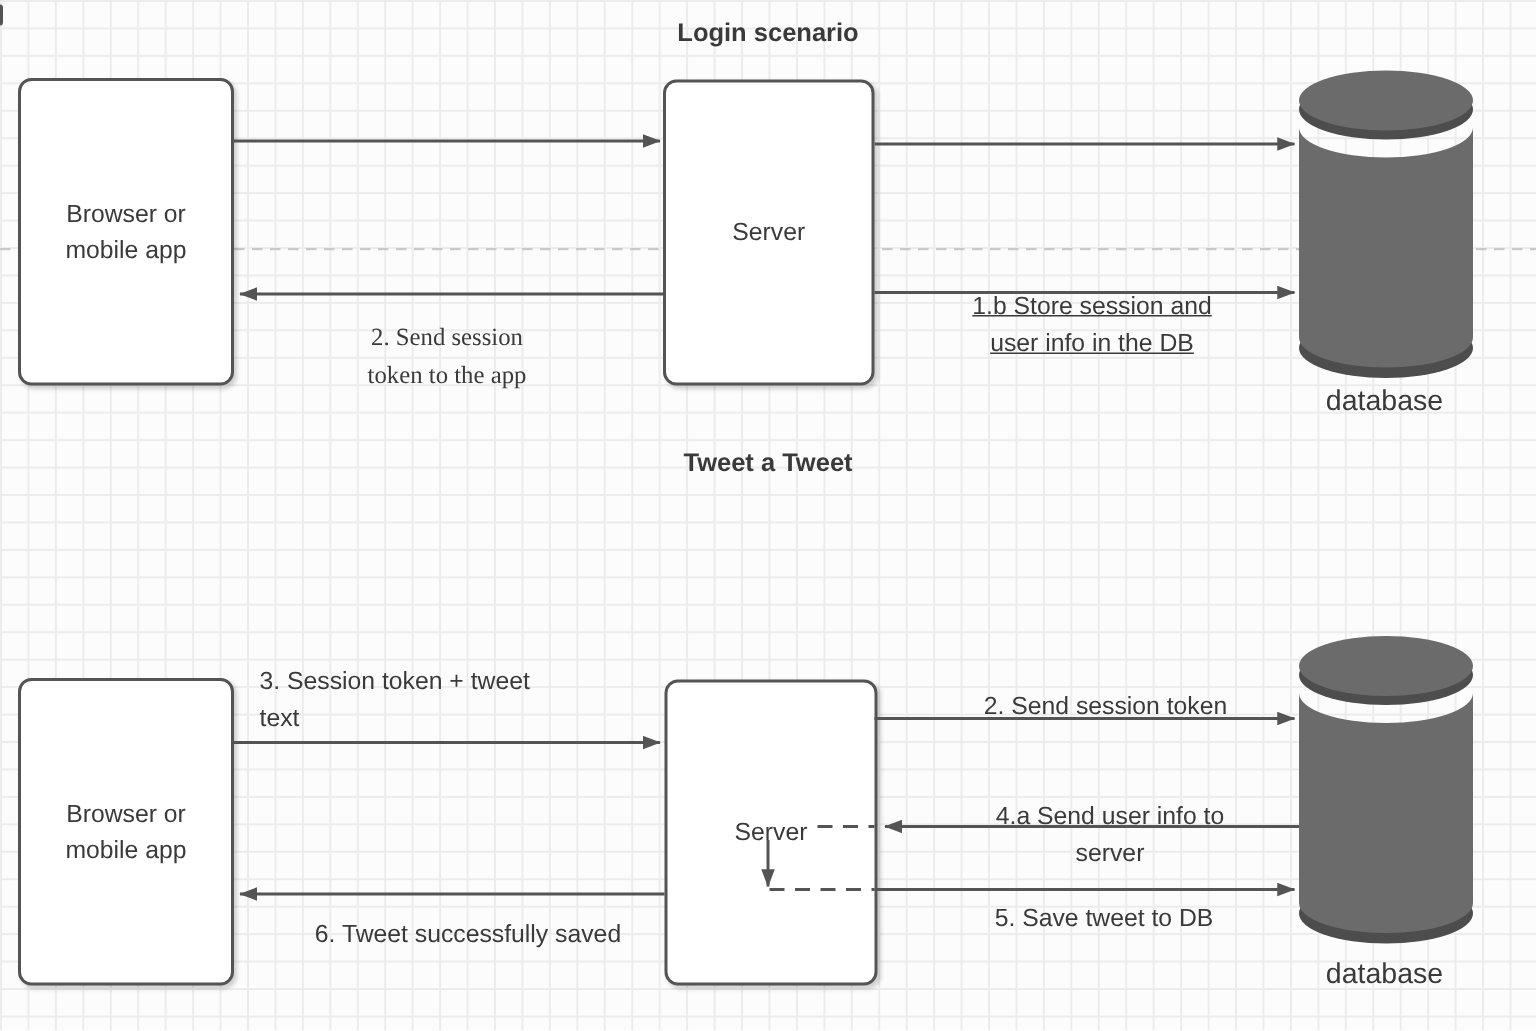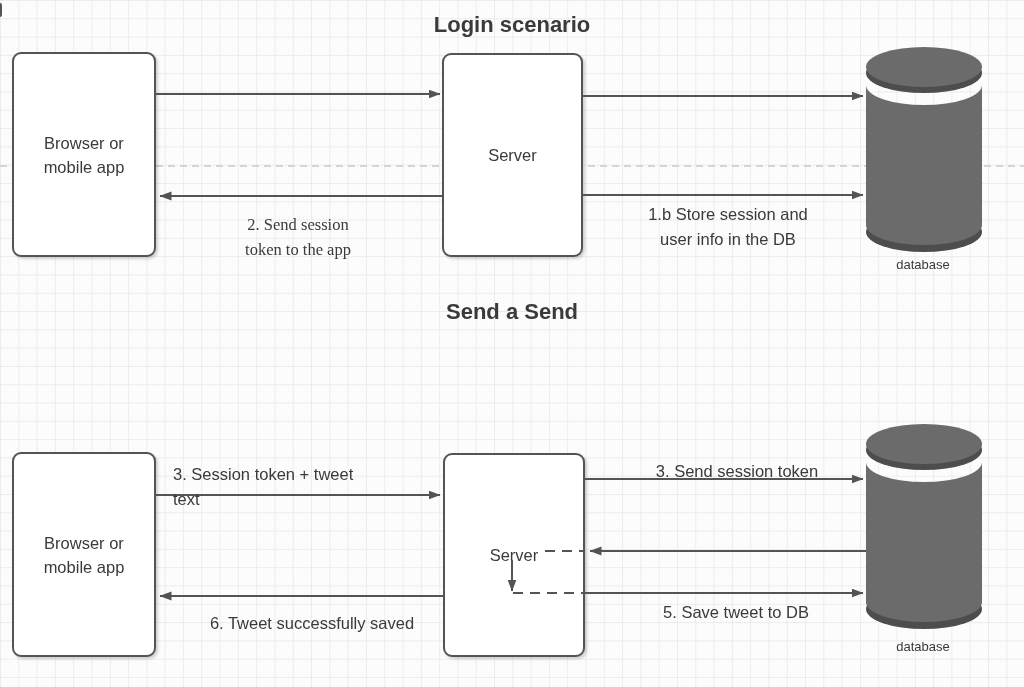--- a/index.html
+++ b/index.html
@@ -54,30 +54,30 @@
     white-space: pre-line;
     font-size: 16.5px;
     line-height: 25px;
     color: #3a3a3a;
   }
   .lbl.center { transform: translateX(-50%); text-align: center; }
   .title {
     position: absolute;
     z-index: 4;
     transform: translateX(-50%);
-    font-size: 22px;
+    font-size: 17px;
     font-weight: bold;
     color: #3a3a3a;
     white-space: nowrap;
   }
   .db-label {
     position: absolute;
     z-index: 4;
     transform: translateX(-50%);
-    font-size: 13px;
+    font-size: 19px;
     color: #3a3a3a;
     white-space: nowrap;
   }
   .edge-artifact {
     position: absolute;
     z-index: 2;
     left: 0; top: 3px;
     width: 2px; height: 14px;
     background: #545454;
     border-radius: 0 2px 2px 0;
@@ -142,28 +142,30 @@
     <line x1="583" y1="479" x2="863" y2="479" stroke="#545454" stroke-width="2" marker-end="url(#arw)"></line>
     <line x1="866" y1="551" x2="590" y2="551" stroke="#545454" stroke-width="2" marker-end="url(#arw)"></line>
     <line x1="545" y1="551" x2="583" y2="551" stroke="#545454" stroke-width="2" stroke-dasharray="10 7"></line>
     <line x1="512" y1="560" x2="512" y2="591" stroke="#545454" stroke-width="2" marker-end="url(#arw)"></line>
     <line x1="513" y1="593" x2="583" y2="593" stroke="#545454" stroke-width="2" stroke-dasharray="10 7"></line>
     <line x1="583" y1="593" x2="863" y2="593" stroke="#545454" stroke-width="2" marker-end="url(#arw)"></line>
     <line x1="443" y1="596" x2="160" y2="596" stroke="#545454" stroke-width="2" marker-end="url(#arw)"></line>
   </svg>
 
   <div class="title" style="left:512px; top:12px;">Login scenario</div>
-  <div class="title" style="left:512px; top:299px;">Send a Send</div>
+  <div class="title" style="left:512px; top:299px;">Tweet a Tweet</div>
 
   <div class="lbl center" style="left:298px; top:212px;font-family:Liberation Serif, serif;">2. Send session
 token to the app</div>
-  <div class="lbl center" style="left:728px; top:202px;">1.b Store session and
+  <div class="lbl center" style="left:728px; top:192px;text-decoration:underline;">1.b Store session and
 user info in the DB</div>
   <div class="db-label" style="left:923px; top:257px;">database</div>
 
-  <div class="lbl" style="left:173px; top:442px;margin-top:20px;">3. Session token + tweet
+  <div class="lbl" style="left:173px; top:442px;">3. Session token + tweet
 text</div>
-  <div class="lbl center" style="left:737px; top:459px;">3. Send session token</div>
+  <div class="lbl center" style="left:737px; top:459px;">2. Send session token</div>
+  <div class="lbl center" style="left:740px; top:532px;">4.a Send user info to
+server</div>
   <div class="lbl center" style="left:736px; top:600px;">5. Save tweet to DB</div>
   <div class="lbl center" style="left:300px; top:611px;margin-left:12px;">6. Tweet successfully saved</div>
   <div class="db-label" style="left:923px; top:639px;">database</div>
 
 </div>
 
 </body></html>

